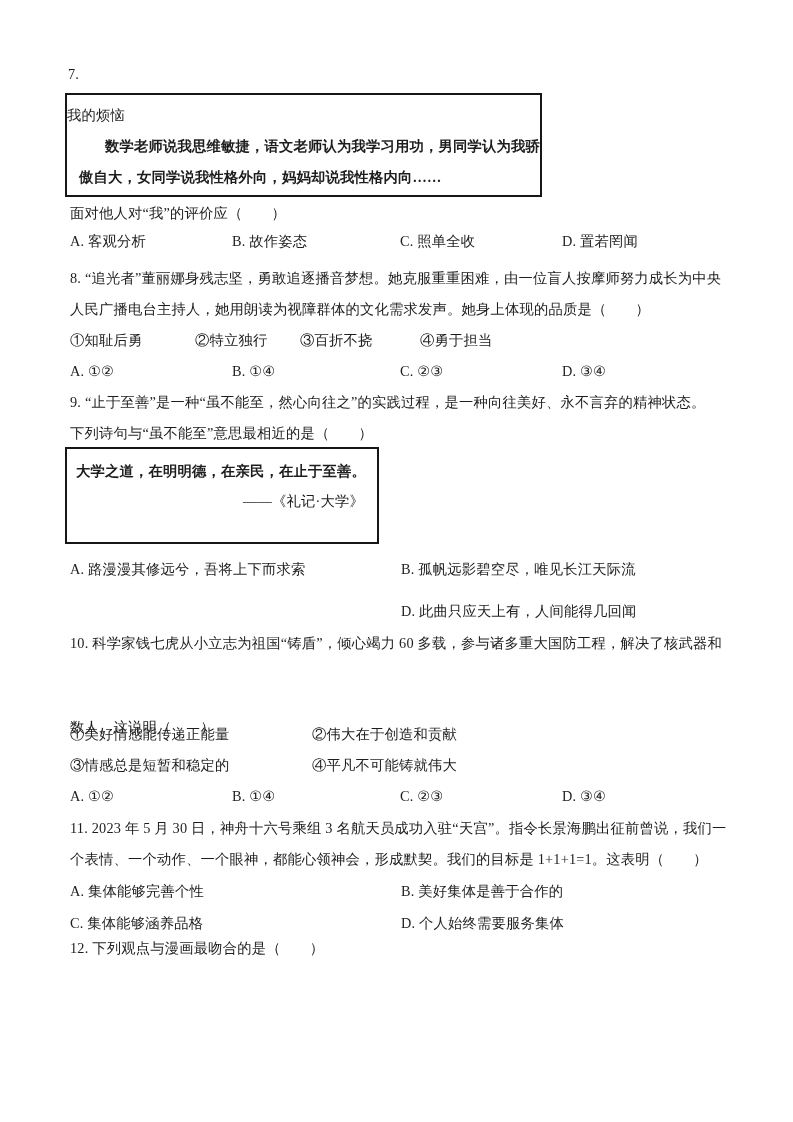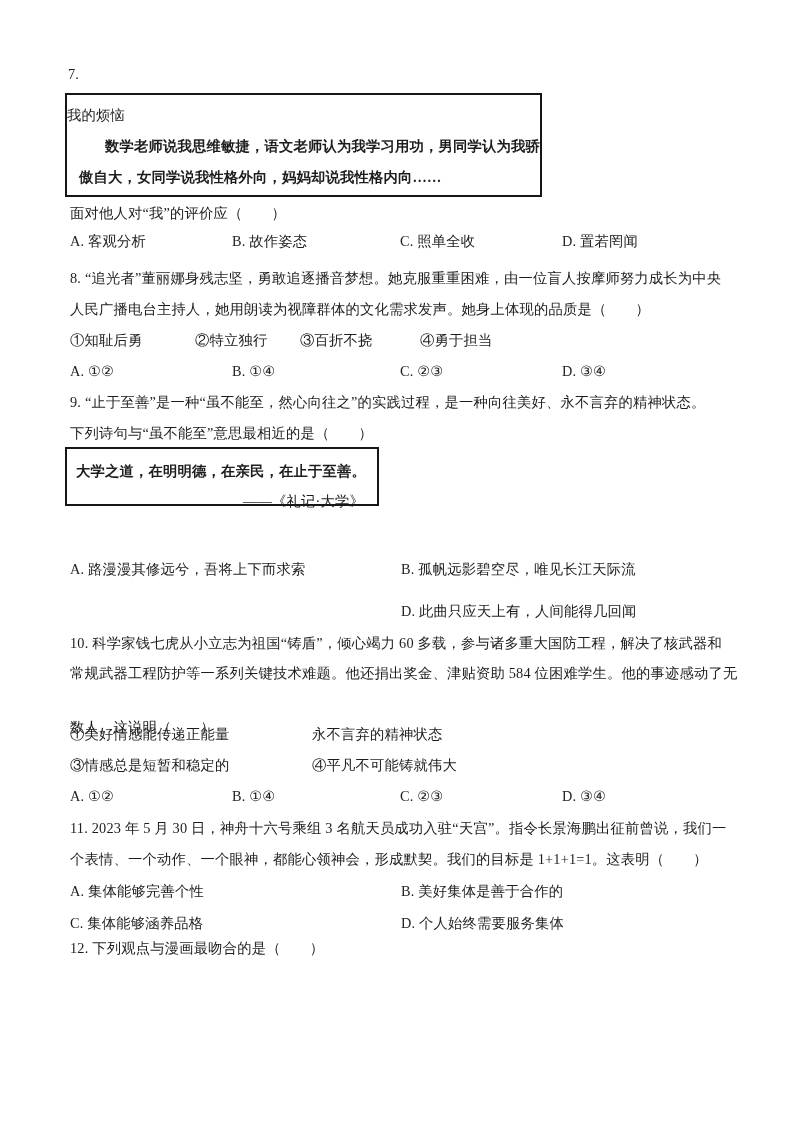--- a/index.html
+++ b/index.html
@@ -19,21 +19,21 @@
     line-height:20px;
     height:20px;
   }
   .note-box{
     position:absolute;
     border:2px solid #161616;
     background:#ffffff;
     box-sizing:border-box;
   }
   #box1{left:65px;top:93px;width:477px;height:104px;}
-  #box2{left:65px;top:447px;width:314px;height:59px;}
+  #box2{left:65px;top:447px;width:314px;height:97px;}
   .box-title{
     position:absolute;top:10px;left:0;width:100%;
     text-align:left;white-space:nowrap;line-height:20px;
   }
   .bln{
     position:absolute;white-space:nowrap;line-height:20px;height:20px;font-weight:bold;
   }
   .src{
     position:absolute;right:13px;top:42px;
     white-space:nowrap;line-height:20px;text-align:right;
@@ -78,25 +78,24 @@
   <div class="note-box" id="box2">
     <div class="bln" style="top:12px;left:9px">大学之道，在明明德，在亲民，在止于至善。</div>
     <div class="src">——《礼记·大学》</div>
   </div>
 
   <div class="ln" style="top:559px;left:70px">A. 路漫漫其修远兮，吾将上下而求索</div>
   <div class="ln" style="top:559px;left:401px">B. 孤帆远影碧空尽，唯见长江天际流</div>
   <div class="ln" style="top:601px;left:401px">D. 此曲只应天上有，人间能得几回闻</div>
 
   <div class="ln" style="top:633px;left:70px">10. 科学家钱七虎从小立志为祖国“铸盾”，倾心竭力 60 多载，参与诸多重大国防工程，解决了核武器和</div>
-  <div class="ln" style="top:663px;left:70px">常规武器工程防护等一系列关键技术难题。他还捐出奖金、津贴资助 584 位困难学生。他的事迹感动了无</div>
   <div class="ln" style="top:717px;left:70px">数人。这说明（　　）</div>
 
   <div class="ln" style="top:724px;left:70px">①美好情感能传递正能量</div>
-  <div class="ln" style="top:724px;left:312px">永不言弃的精神状态</div>
+  <div class="ln" style="top:724px;left:312px">②伟大在于创造和贡献</div>
   <div class="ln" style="top:755px;left:70px">③情感总是短暂和稳定的</div>
   <div class="ln" style="top:755px;left:312px">④平凡不可能铸就伟大</div>
 
   <div class="ln" style="top:786px;left:70px">A. ①②</div>
   <div class="ln" style="top:786px;left:232px">B. ①④</div>
   <div class="ln" style="top:786px;left:400px">C. ②③</div>
   <div class="ln" style="top:786px;left:562px">D. ③④</div>
 
   <div class="ln" style="top:818px;left:70px">11. 2023 年 5 月 30 日，神舟十六号乘组 3 名航天员成功入驻“天宫”。指令长景海鹏出征前曾说，我们一</div>
   <div class="ln" style="top:849px;left:70px">个表情、一个动作、一个眼神，都能心领神会，形成默契。我们的目标是 1+1+1=1。这表明（　　）</div>

